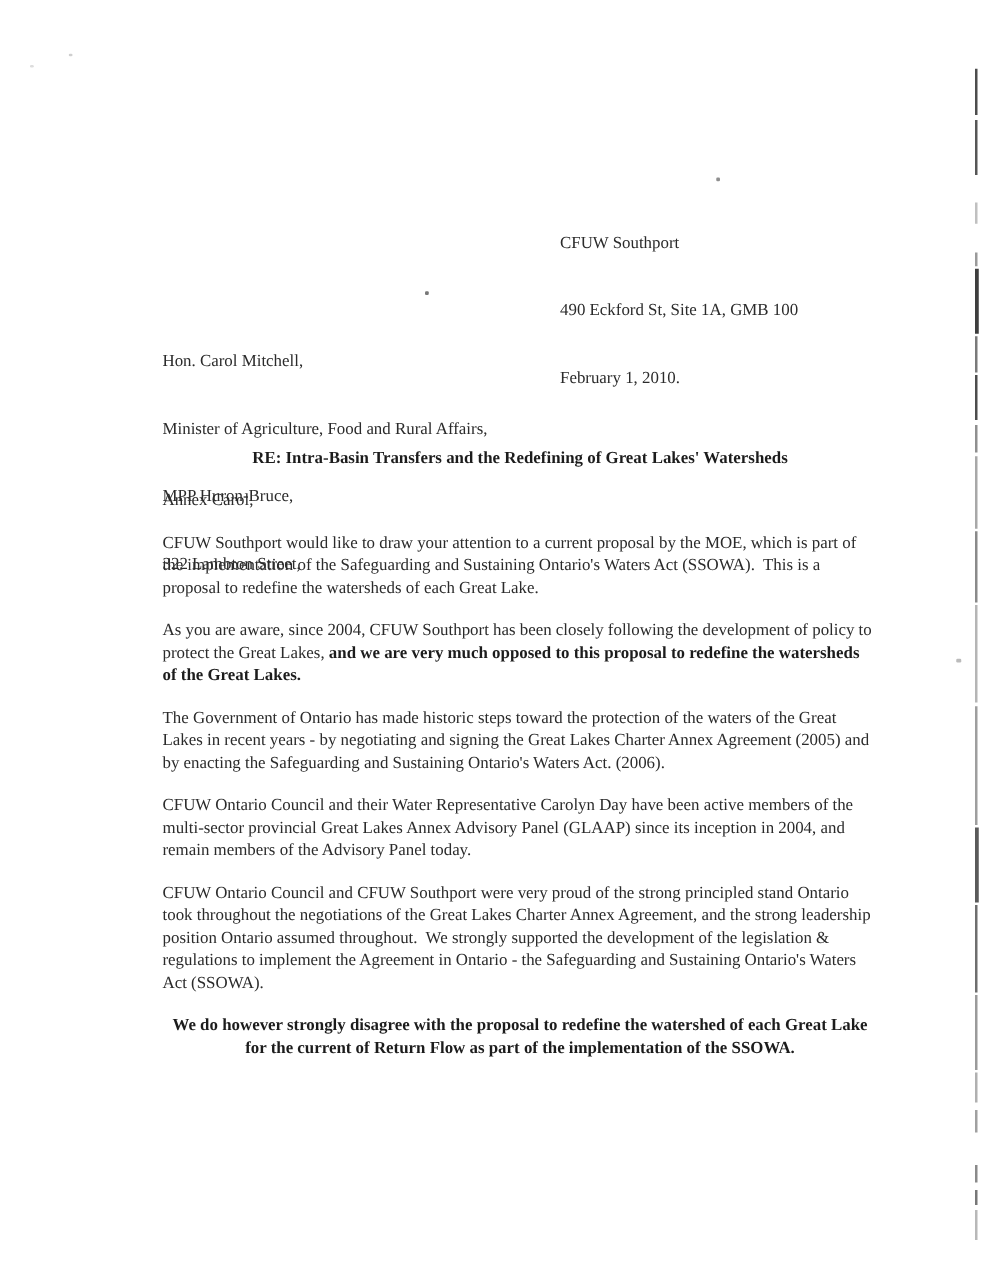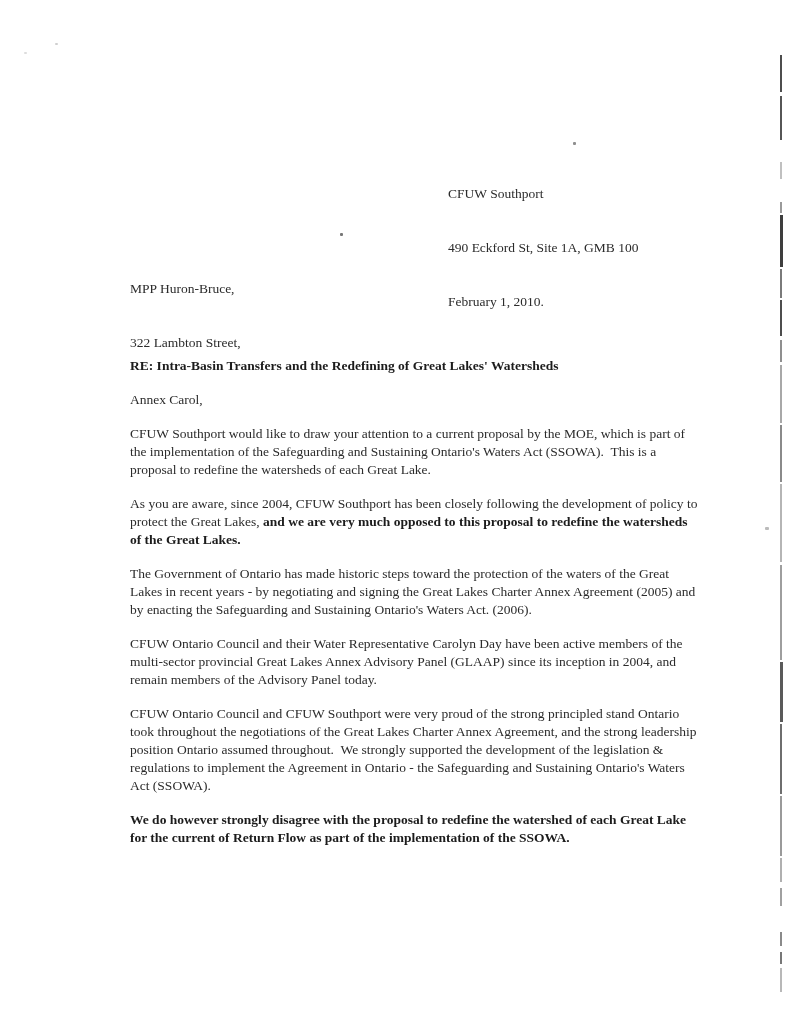--- a/index.html
+++ b/index.html
@@ -32,20 +32,21 @@
     font-size: 13.5px;
     line-height: 18px;
   }
   .body-col p {
     margin: 0 0 16px 0;
     white-space: pre-wrap;
   }
   .bold {
     font-weight: bold;
     color: #1c1c1c;
+    text-align: center;
   }
   
   .artifact {
     position: absolute;
     width: 2px;
     left: 780px;
   }
   .speck {
     position: absolute;
     border-radius: 1px;
@@ -107,20 +108,22 @@
   <div class="speck s4"></div>
   <div class="speck s5"></div>
 
   <div class="address-block sender-block">
     <div>CFUW Southport</div>
     <div>490 Eckford St, Site 1A, GMB 100</div>
     <div>February 1, 2010.</div>
   </div>
 
   <div class="address-block recipient-block">
+    <div>Hon. Carol Mitchell,</div>
+    <div>Minister of Agriculture, Food and Rural Affairs,</div>
     <div>MPP Huron-Bruce,</div>
     <div>322 Lambton Street,</div>
   </div>
 
   <div class="body-col">
     <p class="bold">RE: Intra-Basin Transfers and the Redefining of Great Lakes' Watersheds</p>
     <p>Annex Carol,</p>
     <p>CFUW Southport would like to draw your attention to a current proposal by the MOE, which is part of the implementation of the Safeguarding and Sustaining Ontario's Waters Act (SSOWA).  This is a proposal to redefine the watersheds of each Great Lake.</p>
     <p><span>As you are aware, since 2004, CFUW Southport has been closely following the development of policy to protect the Great Lakes, </span><span class="bold">and we are very much opposed to this proposal to redefine the watersheds of the Great Lakes.</span></p>
     <p>The Government of Ontario has made historic steps toward the protection of the waters of the Great Lakes in recent years - by negotiating and signing the Great Lakes Charter Annex Agreement (2005) and by enacting the Safeguarding and Sustaining Ontario's Waters Act. (2006).</p>

